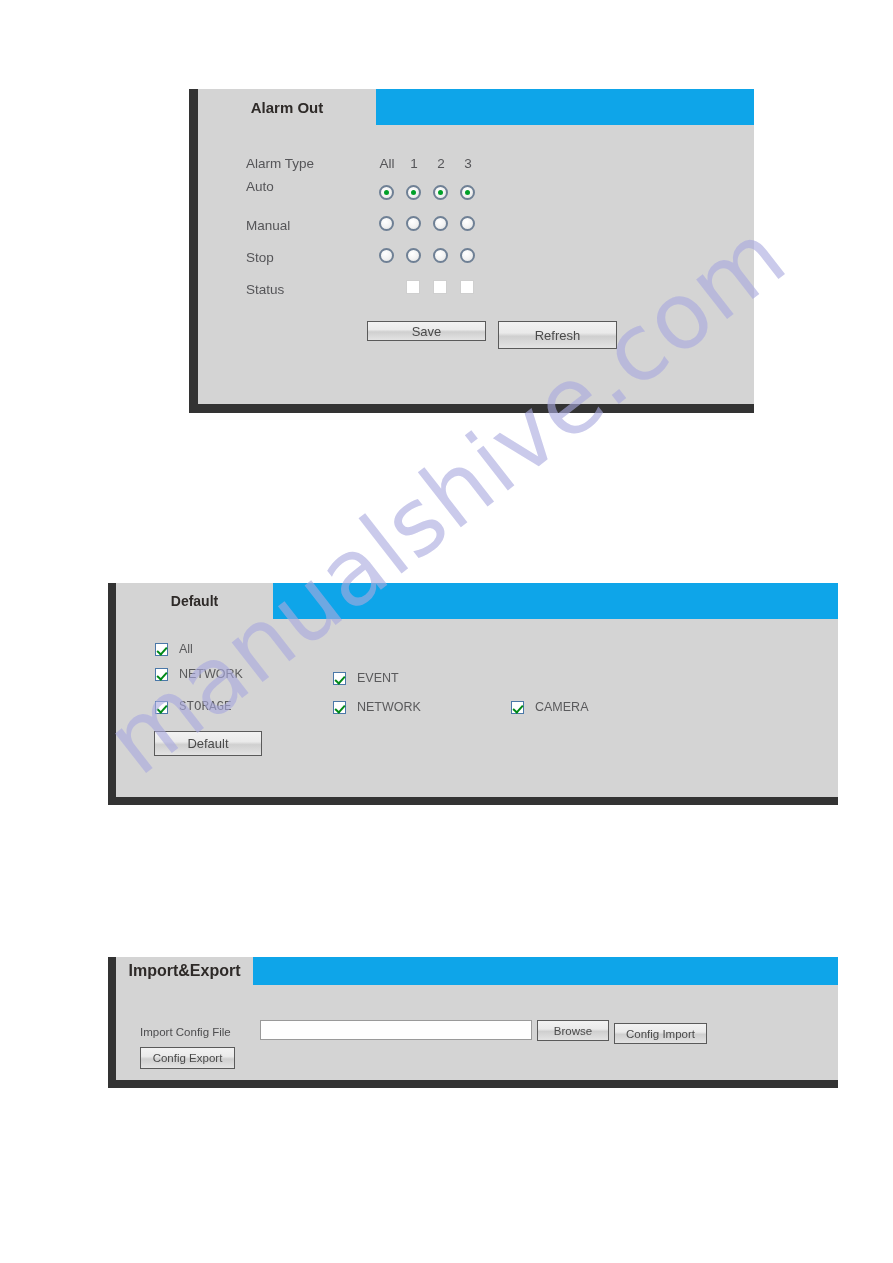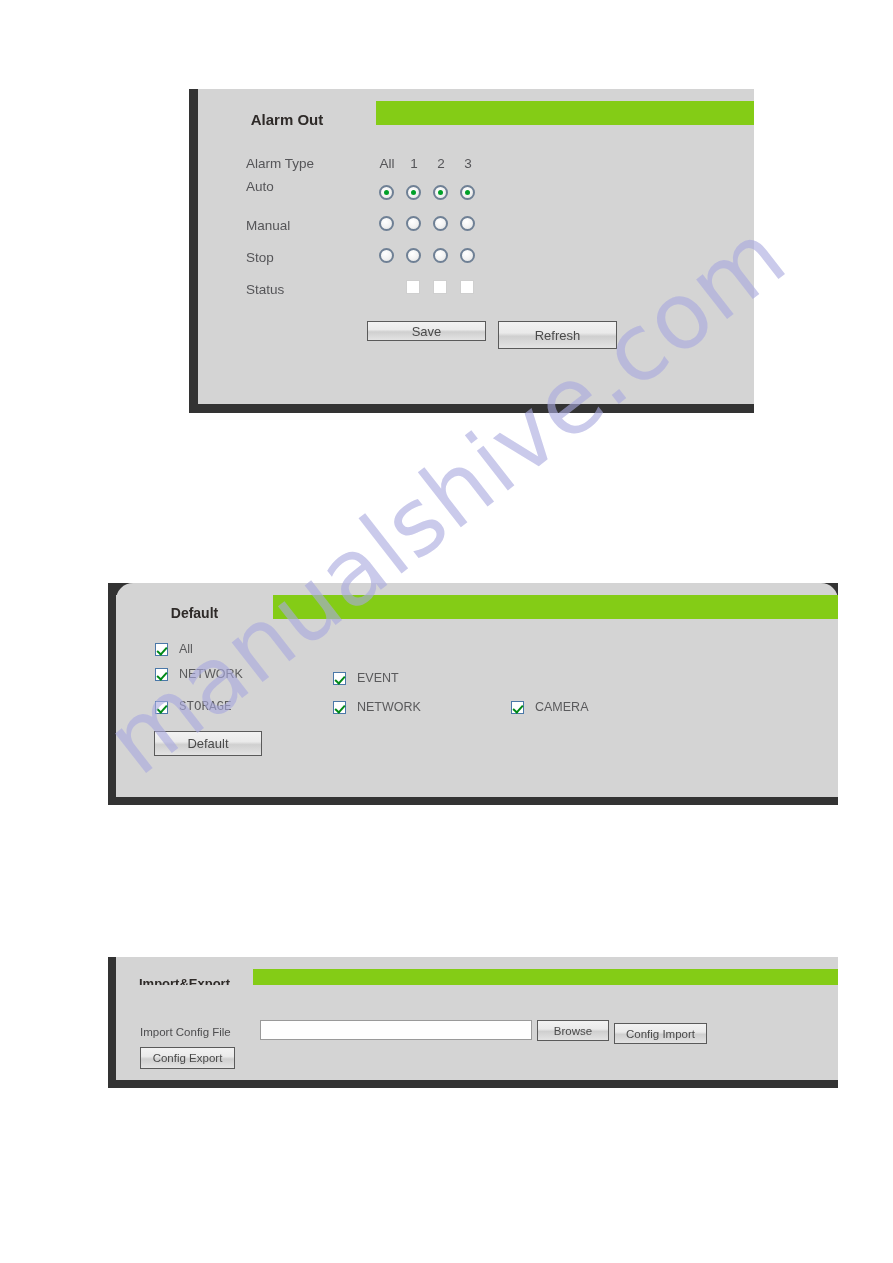--- a/index.html
+++ b/index.html
@@ -48,24 +48,24 @@
   .panel-inner {
     position: absolute;
     left: 9px;
     right: 1px;
     top: 9px;
     bottom: 9px;
     background: #d4d4d4;
   }
   .tabbar {
     position: absolute;
-    left: 0; top: 12px;
+    left: 0; top: 0;
     width: 100%;
     height: 36px;
-    background: #84cc16;
+    background: #0ea5e9;
   }
   .tab {
     position: absolute;
     left: 0;
     top: 0;
     height: 36px;
     background: #d4d4d4;
     color: #2e2a28;
     font-weight: bold;
     display: flex;
@@ -210,21 +210,21 @@
   }
   #panel-import-export .panel-inner {
     left: 8px;
     right: 0px;
     top: 0px;
     bottom: 8px;
   }
   #panel-import-export .tab {
     width: 137px;
     height: 28px;
-    font-size: 13px;
+    font-size: 16px;
   }
   #panel-import-export .tabbar { height: 28px; }
   #panel-import-export .panel-body { top: 28px; }
 
   .ie-label {
     position: absolute;
     color: #4d4d4f;
     font-size: 11.5px;
     white-space: nowrap;
   }

